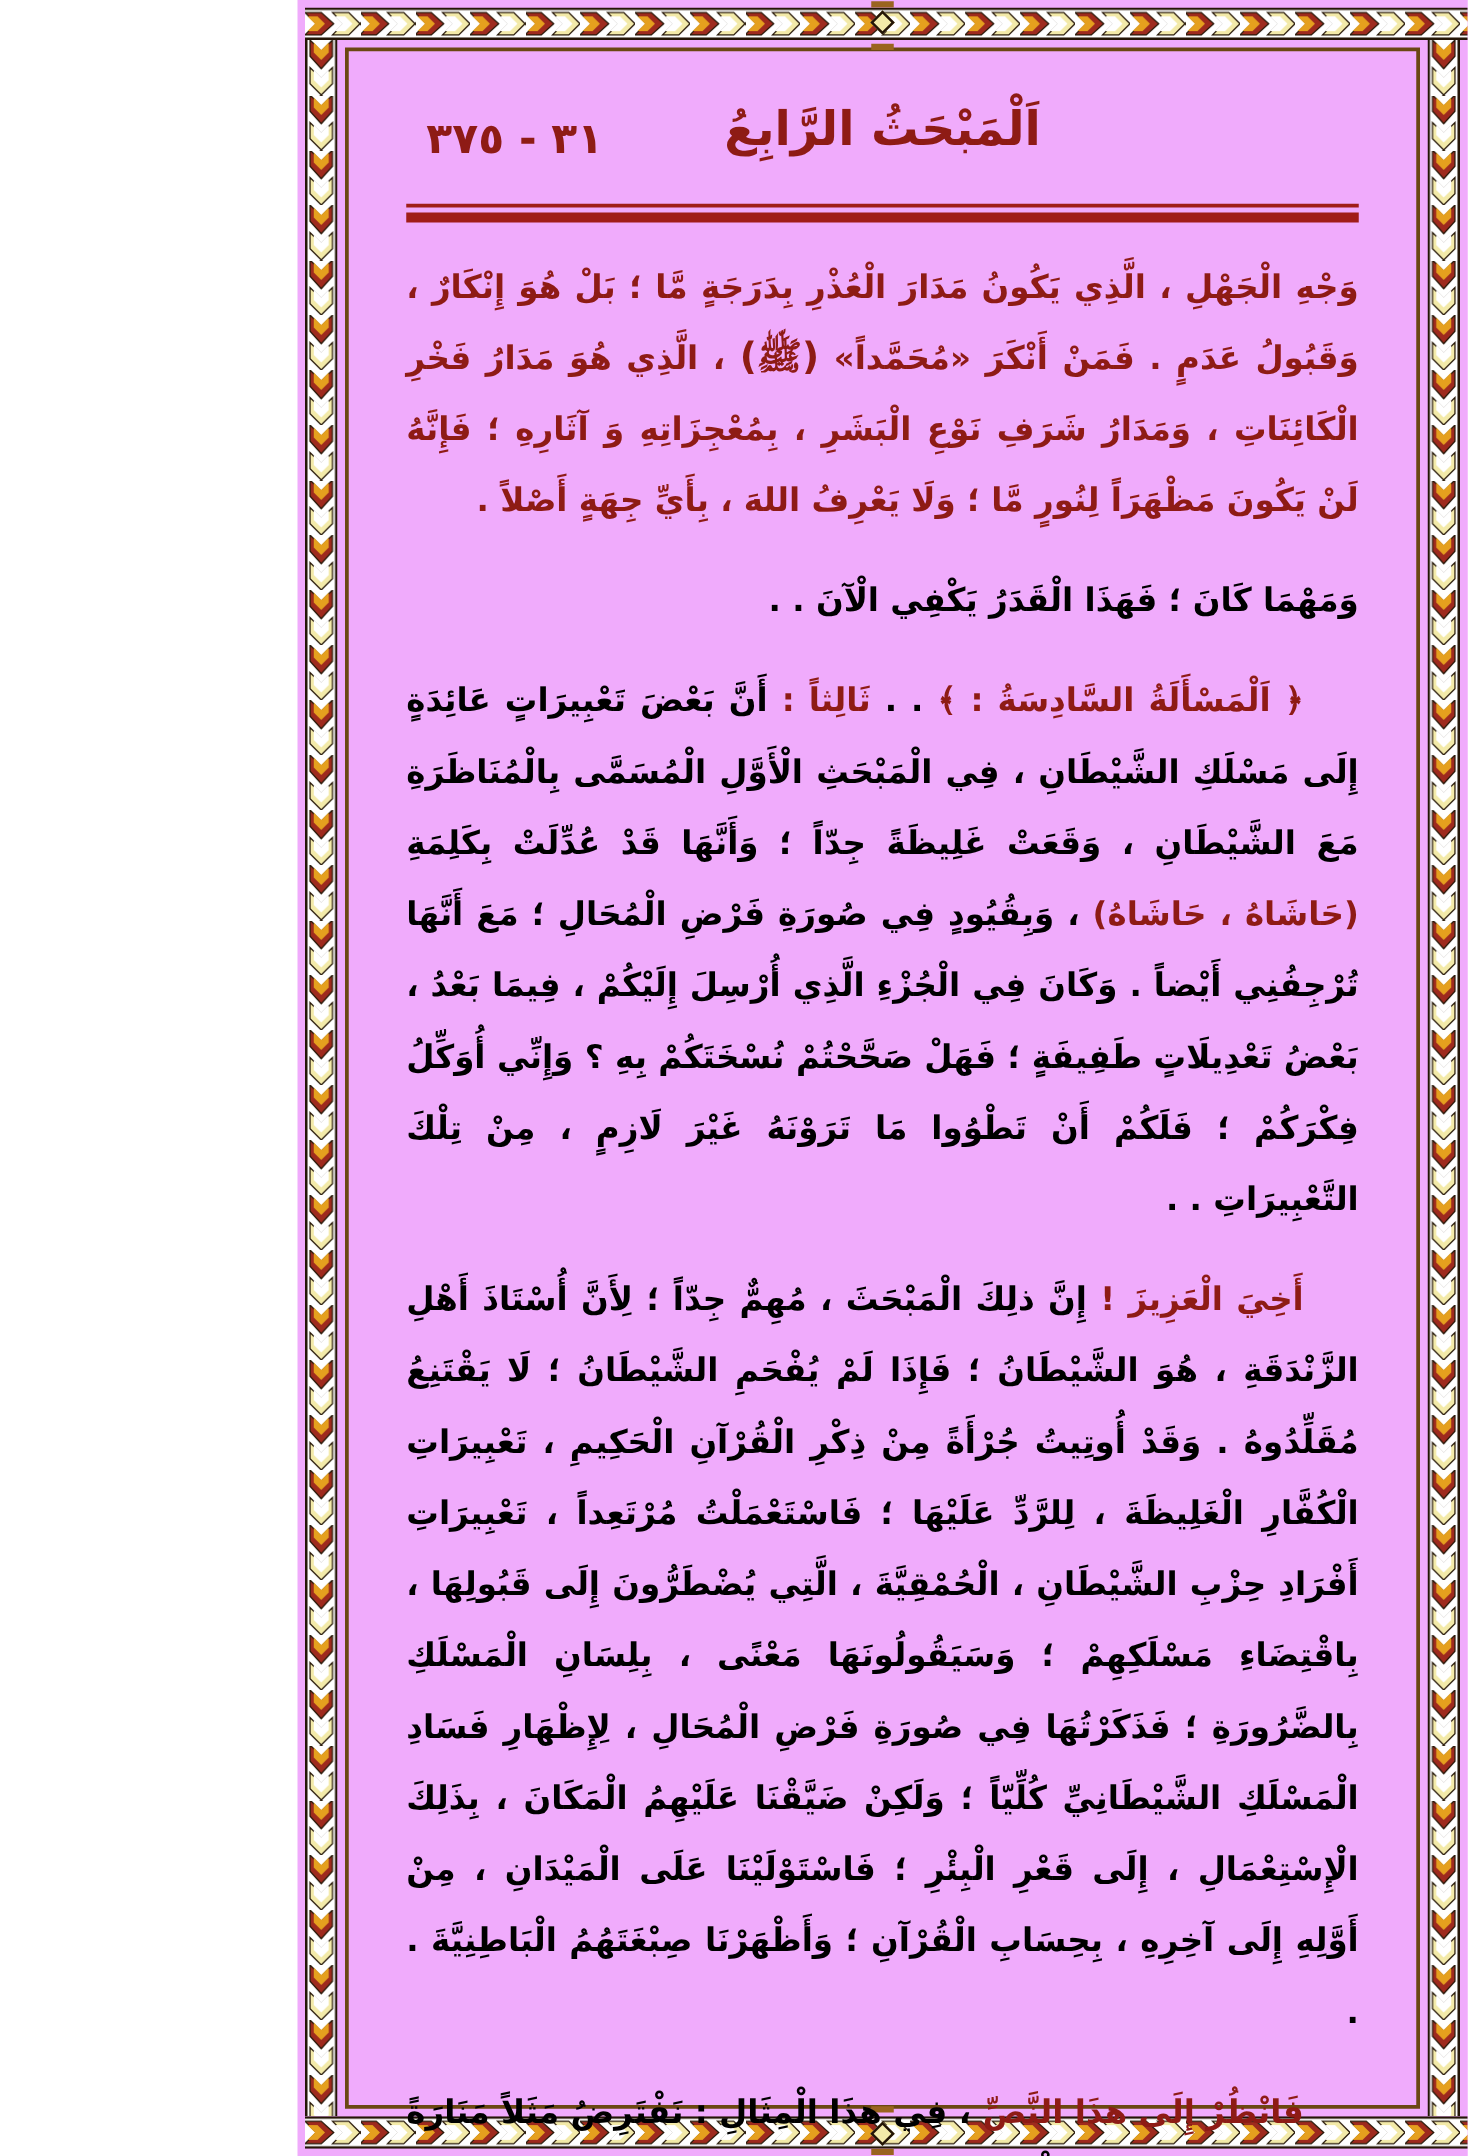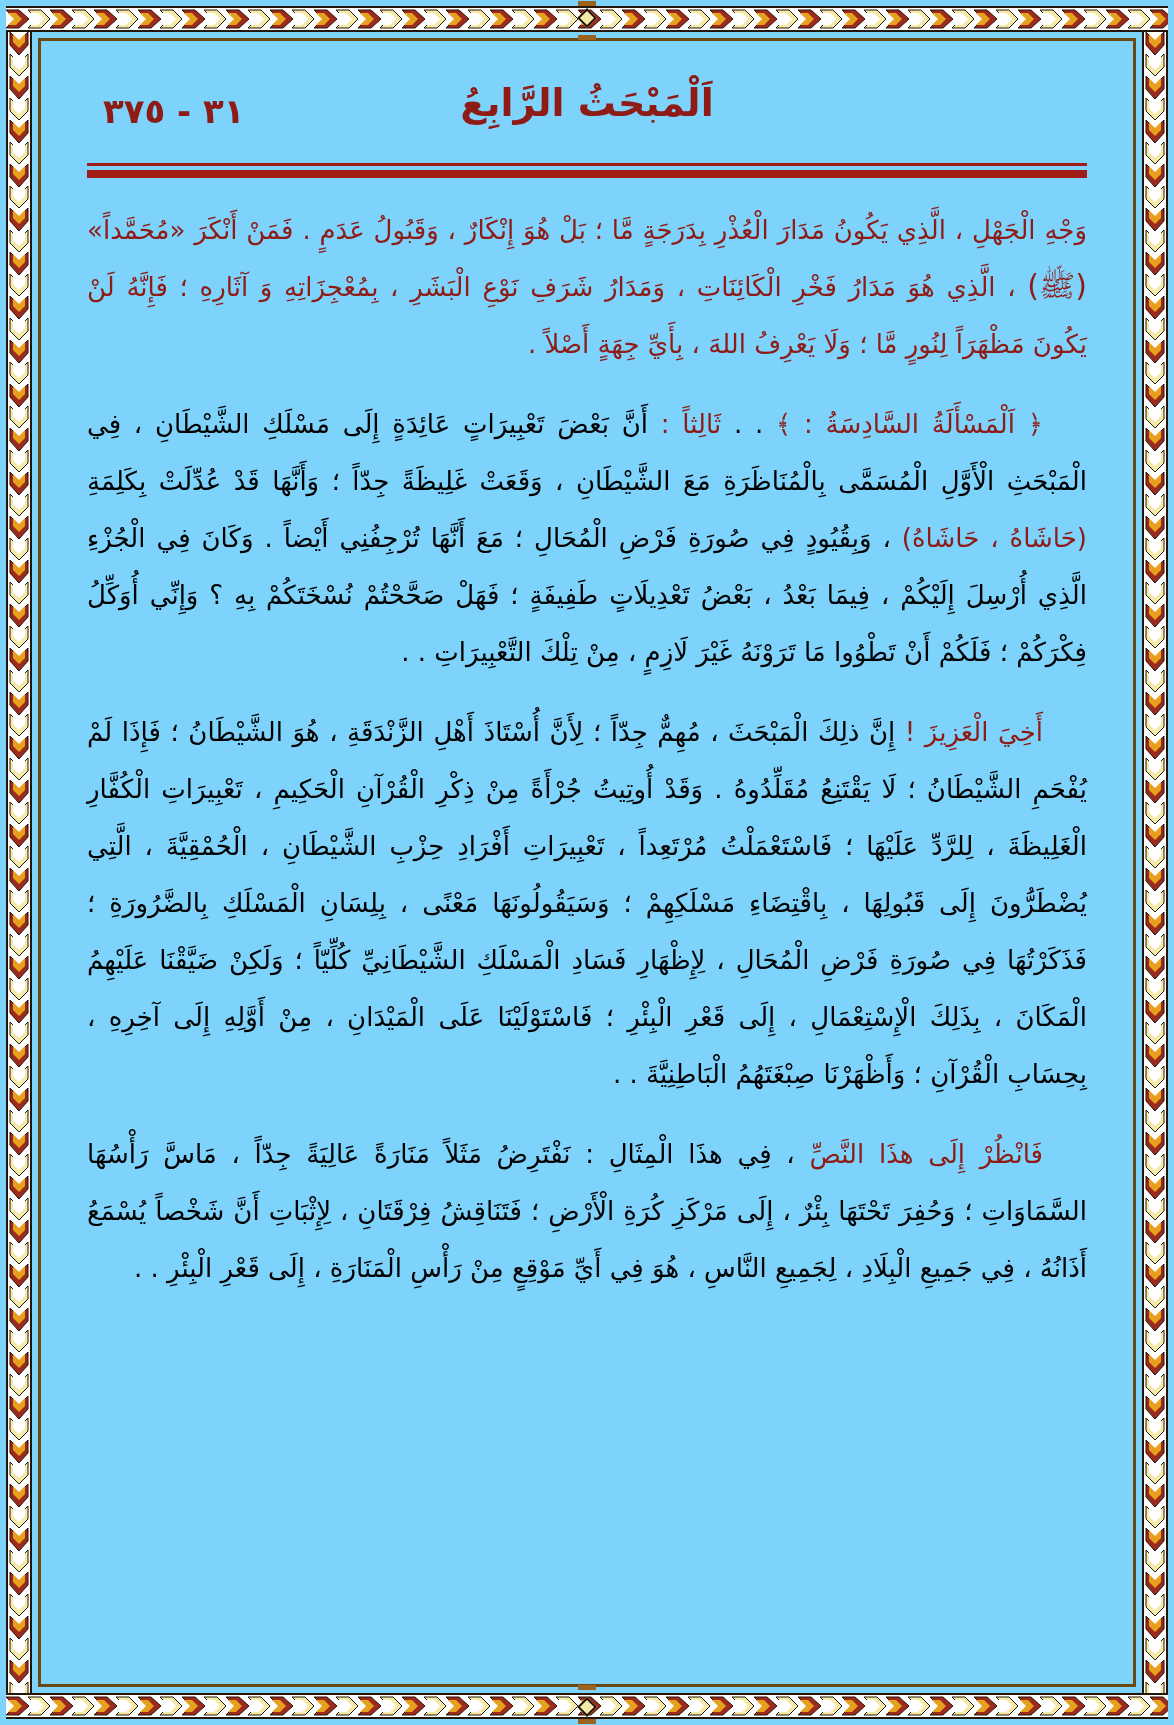--- a/index.html
+++ b/index.html
@@ -1,21 +1,21 @@
 <!DOCTYPE html>
 <html lang="ar" dir="rtl" style="--c-red: #8e1b15; --c-rule: #a01d18; --c-bred: #9e2a1e; --c-gold: #e5a01e; --c-cream: #f3eaa9; --c-frame: #6b4712; --c-outline: #241506; --c-tab: #9a6420;"><head>
 <meta charset="utf-8">
 <style>
   :root{
     --c-red:#8e1b15; --c-rule:#a01d18; --c-bred:#9e2a1e; --c-gold:#e5a01e;
     --c-cream:#f3eaa9; --c-frame:#6b4712; --c-outline:#241506; --c-tab:#9a6420;
   }
   *{box-sizing:border-box}
   body{margin:0;background:#ffffff}
-  .page{position:relative;width:1174px;height:1725px;background:#7dd3fc;overflow:hidden;
+  .page{position:relative;width:936px;height:1725px;background:#f0abfc;overflow:hidden;
         font-family:"DejaVu Sans",sans-serif;}
   
   .band{position:absolute;display:block}
   .band-top{top:6px;left:6px}
   .band-bottom{bottom:6px;left:6px}
   .band-left{top:32px;left:6px}
   .band-right{top:32px;right:6px}
   .po{fill:var(--c-outline)}
   .pr{fill:var(--c-bred);stroke:var(--c-outline);stroke-width:1}
   .pc{fill:var(--c-cream);stroke:var(--c-outline);stroke-width:1}
@@ -36,21 +36,21 @@
   
   .content{position:absolute;inset:41px;padding:24px 46px 0;direction:rtl}
   .header{position:relative;height:86px}
   .page-number{position:absolute;left:16px;top:26px;font-size:34px;font-weight:bold;
                color:var(--c-red);direction:rtl;letter-spacing:2px}
   .title{margin:0;padding-top:16px;text-align:center;font-size:38px;font-weight:bold;color:var(--c-red)}
   .rule{margin:12px 0 24px}
   .rule-thin{height:3px;background:var(--c-rule)}
   .rule-gap{height:4px}
   .rule-thick{height:8px;background:var(--c-rule)}
-  .para{margin:0 0 23px;font-size:26px;font-weight:normal;line-height:57px;
+  .para{margin:0 0 23px;font-size:26px;font-weight:bold;line-height:57px;
         text-align:justify;color:#000}
   .para.indent{text-indent:44px}
   .seg-red{color:var(--c-red)}
   .seg-black{color:#000}
   .seg-small{font-size:30px;line-height:1}
 </style>
 </head>
 <body>
 
 <div class="page">
@@ -133,19 +133,20 @@
       <div class="page-number">٣١ - ٣٧٥</div>
       <h1 class="title">اَلْمَبْحَثُ الرَّابِعُ</h1>
     </header>
     <div class="rule">
       <div class="rule-thin"></div>
       <div class="rule-gap"></div>
       <div class="rule-thick"></div>
     </div>
     <main id="paragraphs">
         <p class="para"><span class="seg-red">وَجْهِ الْجَهْلِ ، الَّذِي يَكُونُ مَدَارَ الْعُذْرِ بِدَرَجَةٍ مَّا ؛ بَلْ هُوَ إِنْكَارٌ ، وَقَبُولُ عَدَمٍ . فَمَنْ أَنْكَرَ «مُحَمَّداً» </span><span class="seg-red seg-small">(ﷺ)</span><span class="seg-red"> ، الَّذِي هُوَ مَدَارُ فَخْرِ الْكَائِنَاتِ ، وَمَدَارُ شَرَفِ نَوْعِ الْبَشَرِ ، بِمُعْجِزَاتِهِ وَ آثَارِهِ ؛ فَإِنَّهُ لَنْ يَكُونَ مَظْهَرَاً لِنُورٍ مَّا ؛ وَلَا يَعْرِفُ اللهَ ، بِأَيِّ جِهَةٍ أَصْلاً .</span></p>
+        <p class="para"><span class="seg-black">وَمَهْمَا كَانَ ؛ فَهَذَا الْقَدَرُ يَكْفِي الْآنَ . .</span></p>
         <p class="para indent"><span class="seg-red">﴿ اَلْمَسْأَلَةُ السَّادِسَةُ : ﴾</span><span class="seg-black"> . . </span><span class="seg-red">ثَالِثاً : </span><span class="seg-black">أَنَّ بَعْضَ تَعْبِيرَاتٍ عَائِدَةٍ إِلَى مَسْلَكِ الشَّيْطَانِ ، فِي الْمَبْحَثِ الْأَوَّلِ الْمُسَمَّى بِالْمُنَاظَرَةِ مَعَ الشَّيْطَانِ ، وَقَعَتْ غَلِيظَةً جِدّاً ؛ وَأَنَّهَا قَدْ عُدِّلَتْ بِكَلِمَةِ </span><span class="seg-red">(حَاشَاهُ ، حَاشَاهُ)</span><span class="seg-black"> ، وَبِقُيُودٍ فِي صُورَةِ فَرْضِ الْمُحَالِ ؛ مَعَ أَنَّهَا تُرْجِفُنِي أَيْضاً . وَكَانَ فِي الْجُزْءِ الَّذِي أُرْسِلَ إِلَيْكُمْ ، فِيمَا بَعْدُ ، بَعْضُ تَعْدِيلَاتٍ طَفِيفَةٍ ؛ فَهَلْ صَحَّحْتُمْ نُسْخَتَكُمْ بِهِ ؟ وَإِنِّي أُوَكِّلُ فِكْرَكُمْ ؛ فَلَكُمْ أَنْ تَطْوُوا مَا تَرَوْنَهُ غَيْرَ لَازِمٍ ، مِنْ تِلْكَ التَّعْبِيرَاتِ . .</span></p>
         <p class="para indent"><span class="seg-red">أَخِيَ الْعَزِيزَ ! </span><span class="seg-black">إِنَّ ذلِكَ الْمَبْحَثَ ، مُهِمٌّ جِدّاً ؛ لِأَنَّ أُسْتَاذَ أَهْلِ الزَّنْدَقَةِ ، هُوَ الشَّيْطَانُ ؛ فَإِذَا لَمْ يُفْحَمِ الشَّيْطَانُ ؛ لَا يَقْتَنِعُ مُقَلِّدُوهُ . وَقَدْ أُوتِيتُ جُرْأَةً مِنْ ذِكْرِ الْقُرْآنِ الْحَكِيمِ ، تَعْبِيرَاتِ الْكُفَّارِ الْغَلِيظَةَ ، لِلرَّدِّ عَلَيْهَا ؛ فَاسْتَعْمَلْتُ مُرْتَعِداً ، تَعْبِيرَاتِ أَفْرَادِ حِزْبِ الشَّيْطَانِ ، الْحُمْقِيَّةَ ، الَّتِي يُضْطَرُّونَ إِلَى قَبُولِهَا ، بِاقْتِضَاءِ مَسْلَكِهِمْ ؛ وَسَيَقُولُونَهَا مَعْنًى ، بِلِسَانِ الْمَسْلَكِ بِالضَّرُورَةِ ؛ فَذَكَرْتُهَا فِي صُورَةِ فَرْضِ الْمُحَالِ ، لِإِظْهَارِ فَسَادِ الْمَسْلَكِ الشَّيْطَانِيِّ كُلِّيّاً ؛ وَلَكِنْ ضَيَّقْنَا عَلَيْهِمُ الْمَكَانَ ، بِذَلِكَ الْإِسْتِعْمَالِ ، إِلَى قَعْرِ الْبِئْرِ ؛ فَاسْتَوْلَيْنَا عَلَى الْمَيْدَانِ ، مِنْ أَوَّلِهِ إِلَى آخِرِهِ ، بِحِسَابِ الْقُرْآنِ ؛ وَأَظْهَرْنَا صِبْغَتَهُمُ الْبَاطِنِيَّةَ . .</span></p>
         <p class="para indent"><span class="seg-red">فَانْظُرْ إِلَى هذَا النَّصِّ </span><span class="seg-black">، فِي هذَا الْمِثَالِ : نَفْتَرِضُ مَثَلاً مَنَارَةً عَالِيَةً جِدّاً ، مَاسَّ رَأْسُهَا السَّمَاوَاتِ ؛ وَحُفِرَ تَحْتَهَا بِئْرٌ ، إِلَى مَرْكَزِ كُرَةِ الْأَرْضِ ؛ فَتَنَاقِشُ فِرْقَتَانِ ، لِإِثْبَاتِ أَنَّ شَخْصاً يُسْمَعُ أَذَانُهُ ، فِي جَمِيعِ الْبِلَادِ ، لِجَمِيعِ النَّاسِ ، هُوَ فِي أَيِّ مَوْقِعٍ مِنْ رَأْسِ الْمَنَارَةِ ، إِلَى قَعْرِ الْبِئْرِ . .</span></p>
       </main>
   </div>
 
 </div>
 
 </body></html>

